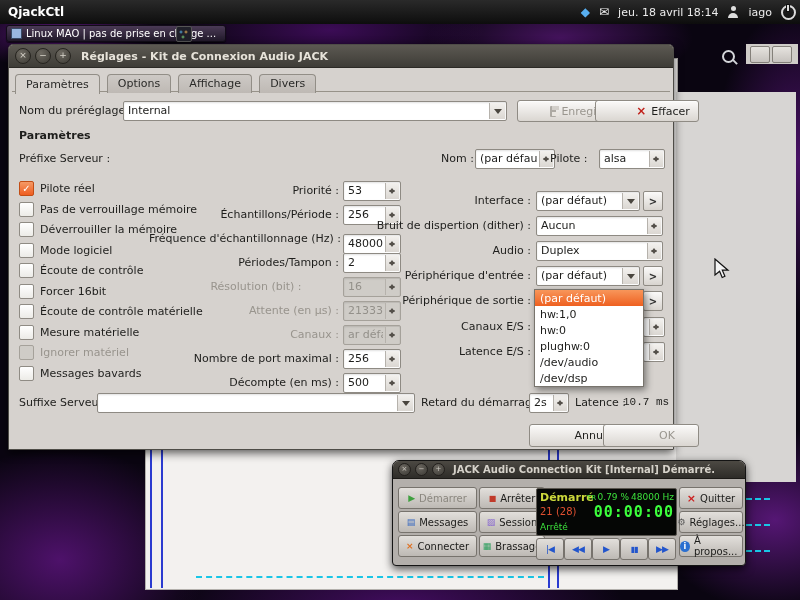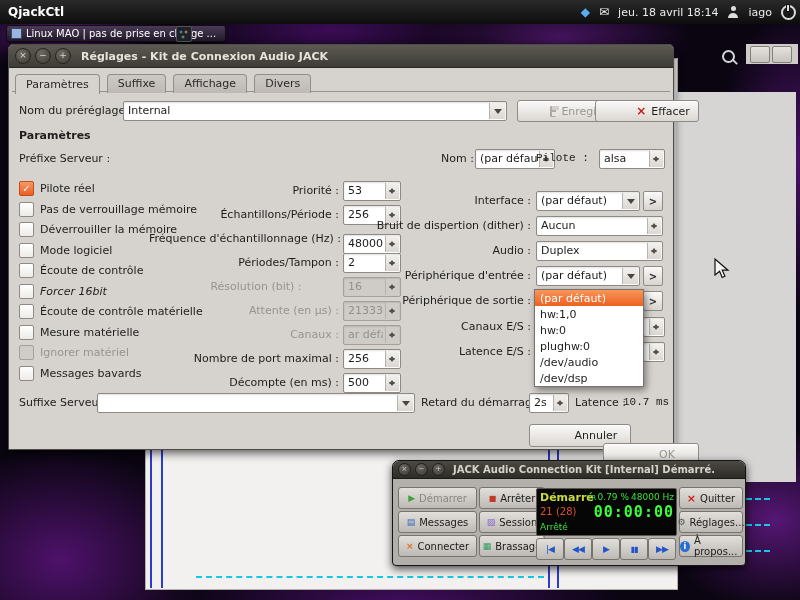--- a/index.html
+++ b/index.html
@@ -144,21 +144,21 @@
 
   <div class="dlg">
     <div class="dlg-title">
       <span class="wbtn">×</span>
       <span class="wbtn">−</span>
       <span class="wbtn">+</span>
       <span class="dlg-title-text">Réglages - Kit de Connexion Audio JACK</span>
     </div>
     <div class="tabs">
       <span class="tab active">Paramètres</span>
-      <span class="tab">Suffixe</span>
+      <span class="tab">Options</span>
       <span class="tab">Affichage</span>
       <span class="tab">Divers</span>
     </div>
     <div class="tabsep"></div>
 
     <span class="lbl" style="left:10px;top:59px;">Nom du préréglage :</span>
     <div class="combo" style="left:114px;top:56px;width:382px;">
       <span class="cval">Internal</span>
       <span class="arr"></span>
     </div>
@@ -172,21 +172,21 @@
     </div>
 
     <span class="sect" style="left:10px;top:84px;">Paramètres</span>
 
     <span class="lbl" style="left:10px;top:107px;">Préfixe Serveur :</span>
     <span class="lbl" style="left:432px;top:107px;">Nom :</span>
     <div class="combo" style="left:466px;top:104px;width:78px;">
       <span class="cval">(par défaut)</span>
       <span class="spa"></span>
     </div>
-    <span class="lbl" style="left:527px;top:107px;font-family:Liberation Mono, monospace;">Pilote :</span>
+    <span class="lbl" style="left:541px;top:107px;">Pilote :</span>
     <div class="combo" style="left:590px;top:104px;width:64px;">
       <span class="cval">alsa</span>
       <span class="spa"></span>
     </div>
 
     <div class="cbrow" style="top:136px;">
       <span class="cb on"><i>✓</i></span>
       <span class="cbl">Pilote réel</span>
       </div>
     <div class="cbrow" style="top:157px;">
@@ -198,21 +198,21 @@
       <span class="cbl">Déverrouiller la mémoire</span>
       </div>
     <div class="cbrow" style="top:198px;">
       <span class="cb"></span>
       <span class="cbl">Mode logiciel</span>
       </div>
     <div class="cbrow" style="top:218px;">
       <span class="cb"></span>
       <span class="cbl">Écoute de contrôle</span>
       </div>
-    <div class="cbrow" style="top:239px;font-style:italic;">
+    <div class="cbrow" style="top:239px;">
       <span class="cb"></span>
       <span class="cbl">Forcer 16bit</span>
       </div>
     <div class="cbrow" style="top:259px;">
       <span class="cb"></span>
       <span class="cbl">Écoute de contrôle matérielle</span>
       </div>
     <div class="cbrow" style="top:280px;">
       <span class="cb"></span>
       <span class="cbl">Mesure matérielle</span>
@@ -329,21 +329,21 @@
     <div class="spin" style="left:520px;top:348px;width:38px;">
       <span class="sval">2s</span>
       <span class="spa"></span>
       </div>
     <span class="lbl" style="left:566px;top:351px;">Latence :</span>
     <span class="flat" style="left:614px;top:351px;">10.7 ms</span>
 
     <div class="btn" style="left:520px;top:379px;width:68px;height:21px;">
       <span>Annuler</span>
       </div>
-    <div class="btn dis" style="left:594px;top:398px;width:62px;height:21px;">
+    <div class="btn dis" style="left:594px;top:379px;width:62px;height:21px;">
       <span>OK</span>
       </div>
   </div>
 
   <div class="jwin">
     <div class="jtitle">
       <span class="jbtn">×</span>
       <span class="jbtn">−</span>
       <span class="jbtn">+</span>
       <span class="jtitle-text">JACK Audio Connection Kit [Internal] Démarré.</span>

